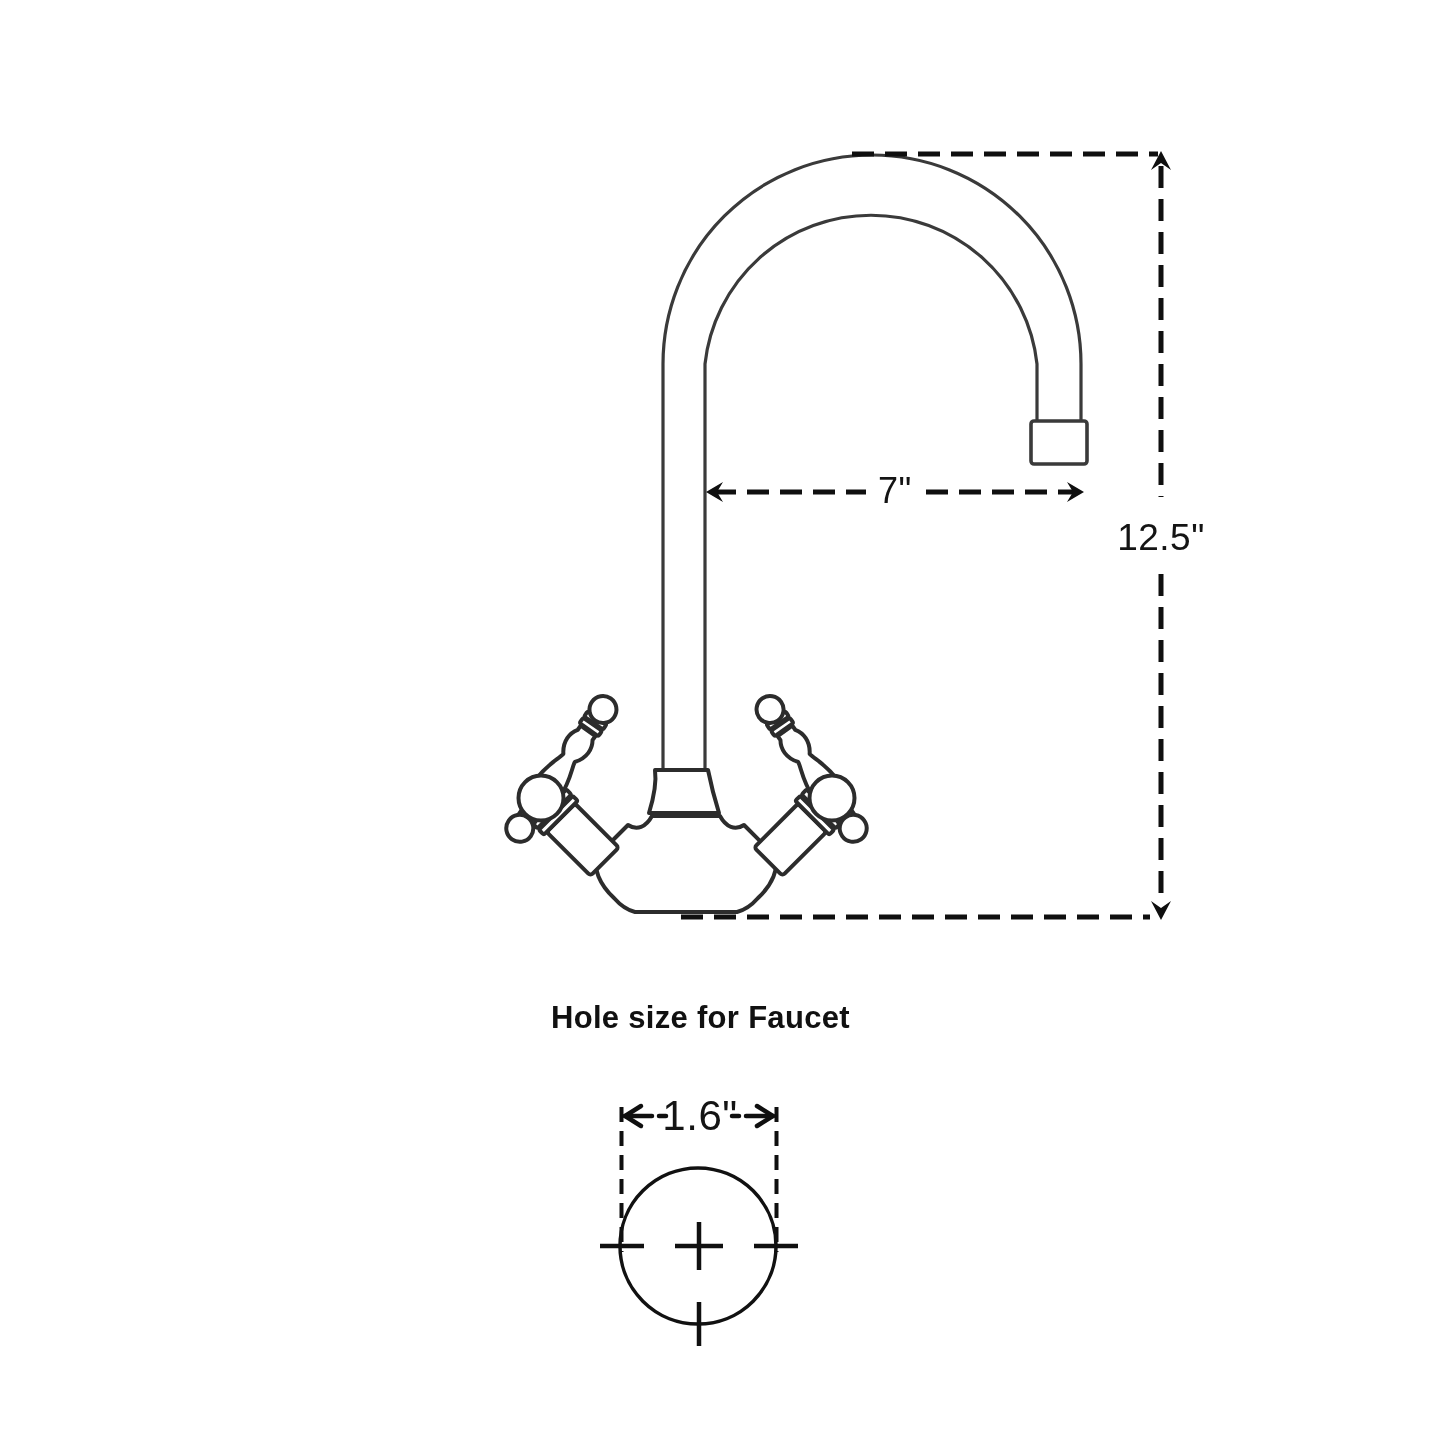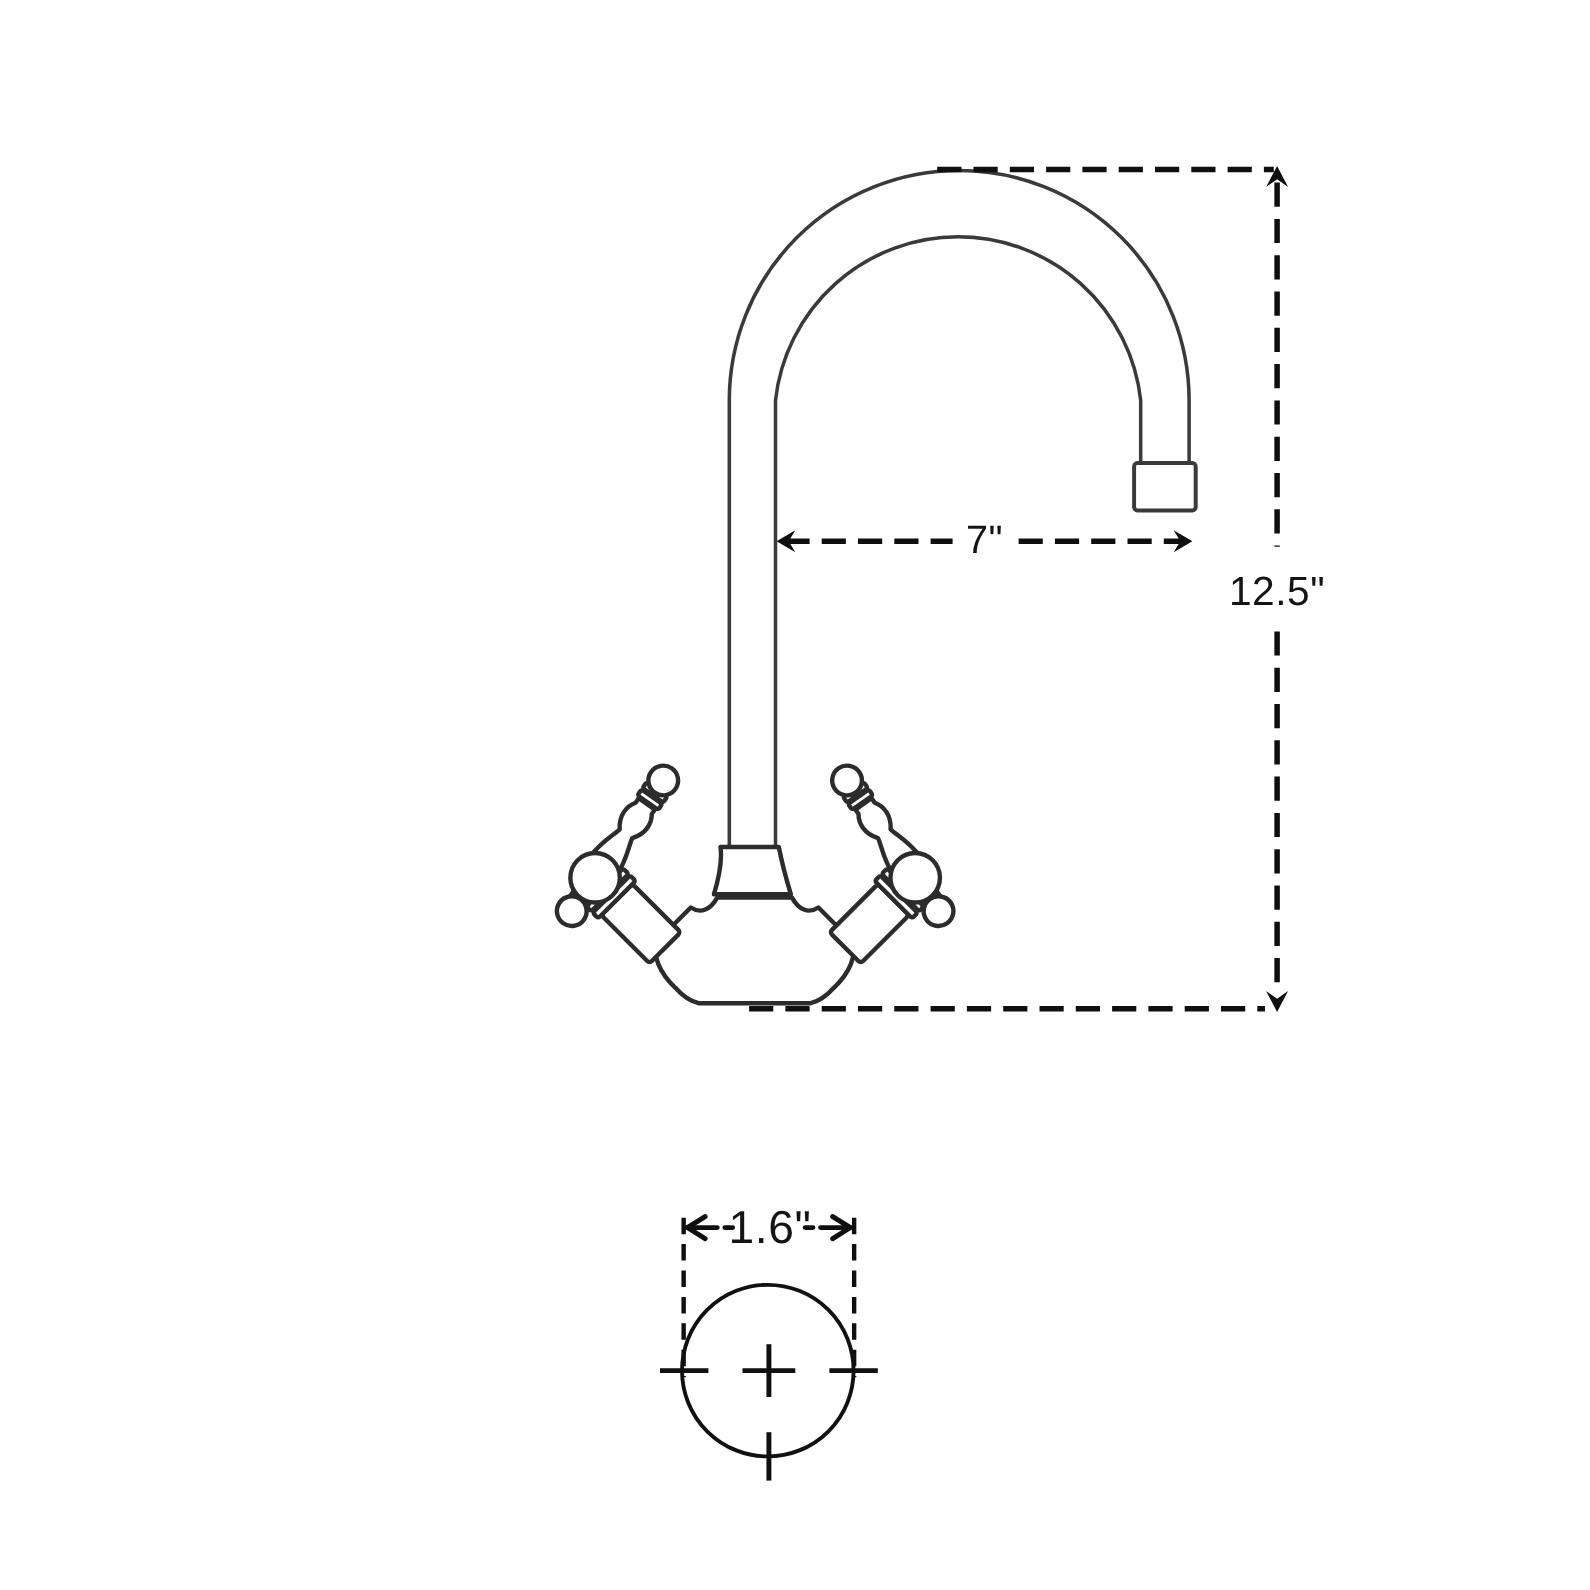--- a/index.html
+++ b/index.html
@@ -197,14 +197,15 @@
       </g>
     </g>
   </svg>
 
   <div class="dim-label label-reach">7"</div>
 
   <div class="dim-label label-height">12.5"</div>
 
   <div class="dim-label label-hole">1.6"</div>
 
+  <div class="diagram-title">Hole size for Faucet</div>
 
 </div>
 
 </body></html>

